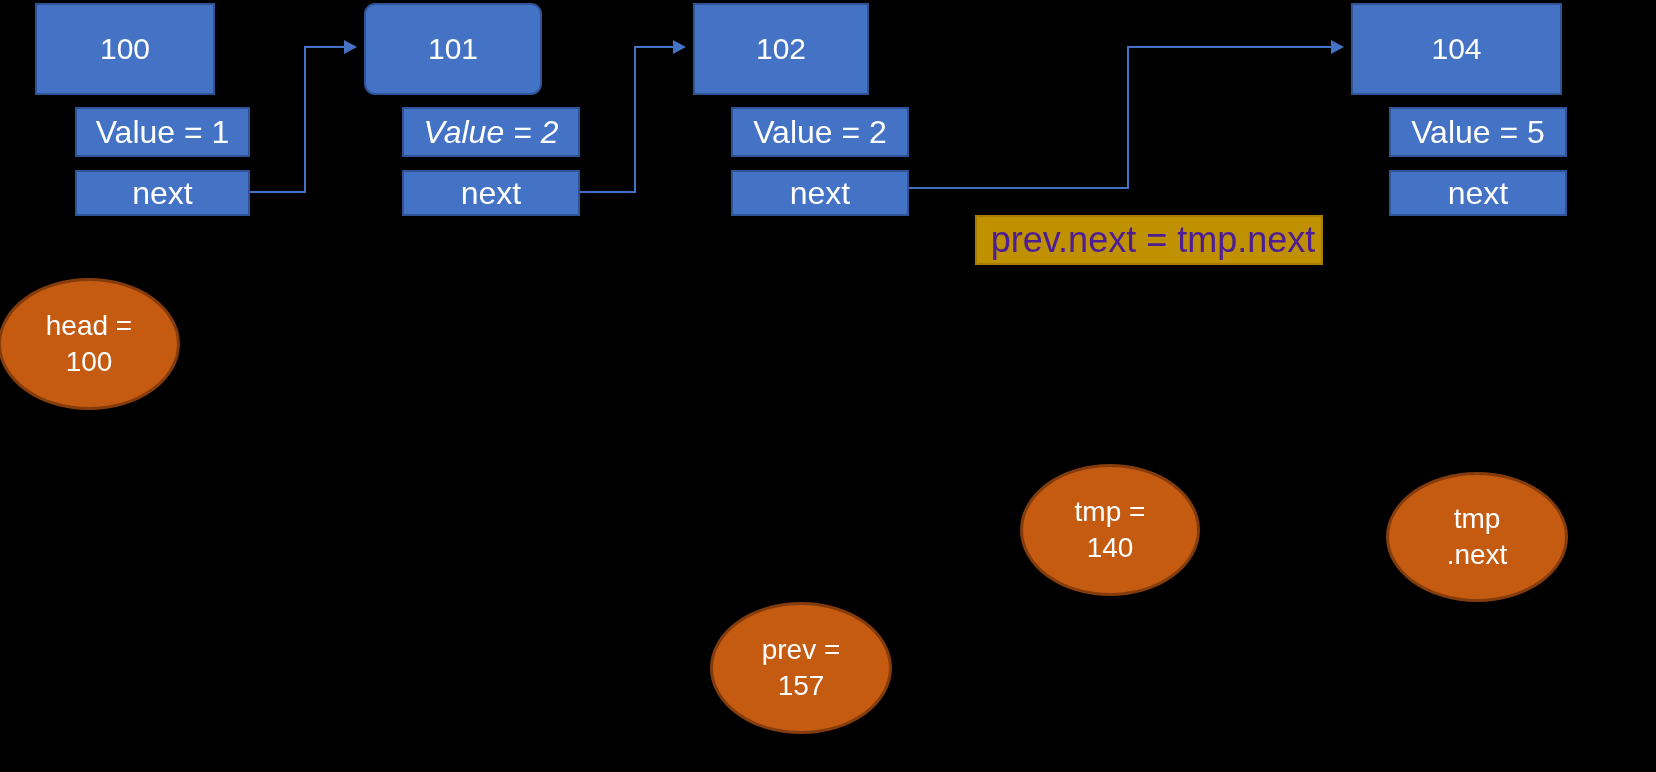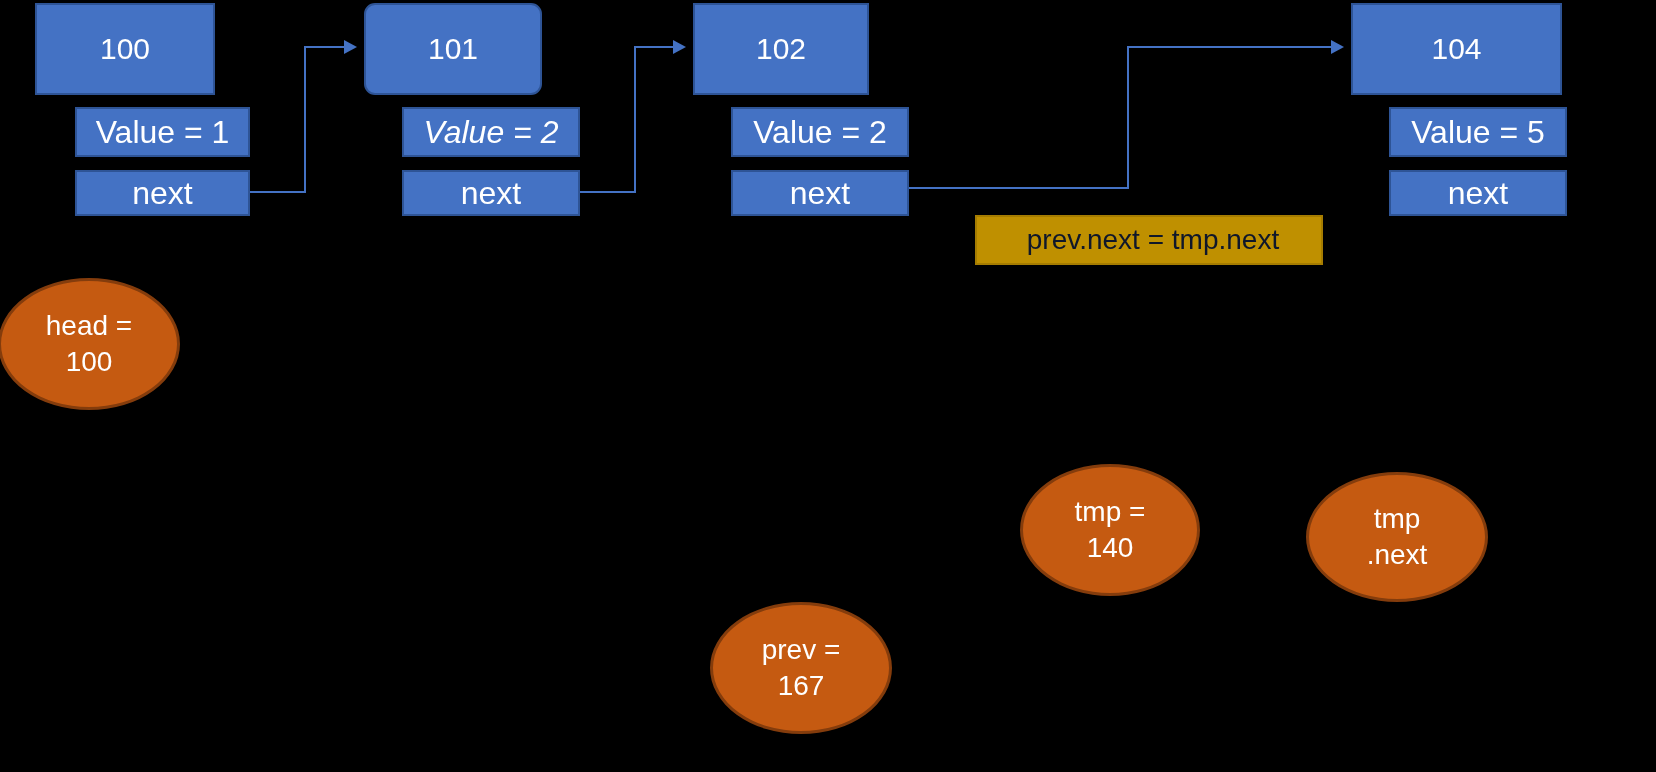--- a/index.html
+++ b/index.html
@@ -32,24 +32,24 @@
     box-sizing:border-box;
     font-size:28px;
     line-height:1.28;
     white-space:pre-line;
   }
 
   .code-label{
     position:absolute;
     background:#BF9000;
     border:2px solid #A57C00;
-    color:#0f172a;
+    color:#4c1d95;
     display:flex;align-items:center;justify-content:center;
     box-sizing:border-box;
-    font-size:28px;
+    font-size:36px;
     line-height:1;
     white-space:nowrap;
     padding-left:8px;
   }
 
   svg.links{position:absolute;left:0;top:0;width:1656px;height:772px;
             pointer-events:none;overflow:visible;}
   svg.links path{fill:none;stroke:#4472C4;stroke-width:2;}
   svg.links polygon{fill:#4472C4;}
 </style>
@@ -95,20 +95,20 @@
         <div class="node-field" style="left: 1389px; top: 170px; width: 178px; height: 46px;">next</div>
       </div>
     </div>
   <div id="labels-layer">
       <div class="code-label" style="left: 975px; top: 215px; width: 348px; height: 50px;">prev.next = tmp.next</div>
     </div>
   <div id="vars-layer">
       <div class="var-ellipse" style="left: -2px; top: 278px; width: 182px; height: 132px;">head =
 100</div>
       <div class="var-ellipse" style="left: 710px; top: 602px; width: 182px; height: 132px;">prev =
-167</div>
+157</div>
       <div class="var-ellipse" style="left: 1020px; top: 464px; width: 180px; height: 132px;">tmp =
 140</div>
-      <div class="var-ellipse" style="left: 1306px; top: 472px; width: 182px; height: 130px; text-align: center;">tmp
+      <div class="var-ellipse" style="left: 1386px; top: 472px; width: 182px; height: 130px; text-align: center;">tmp
 .next</div>
     </div>
 
 </div>
 
 </body></html>

